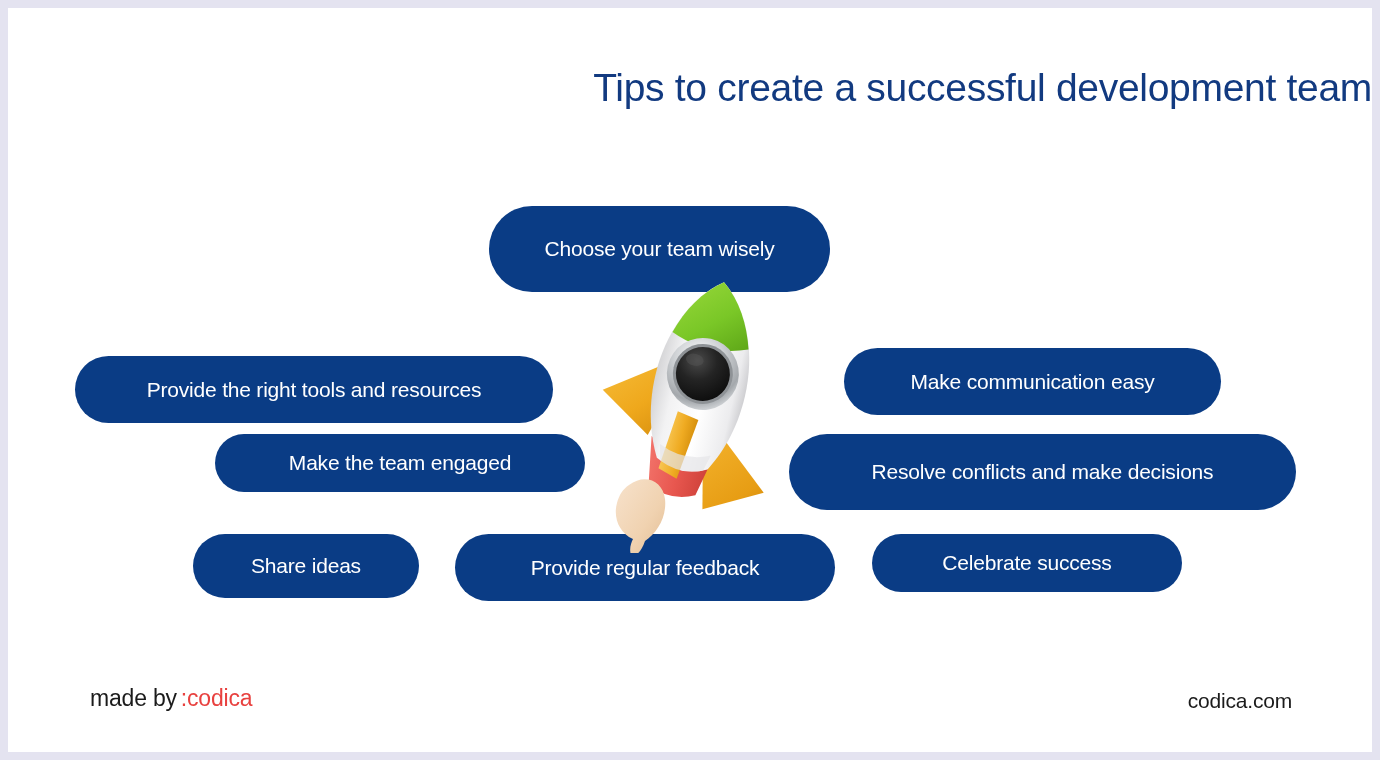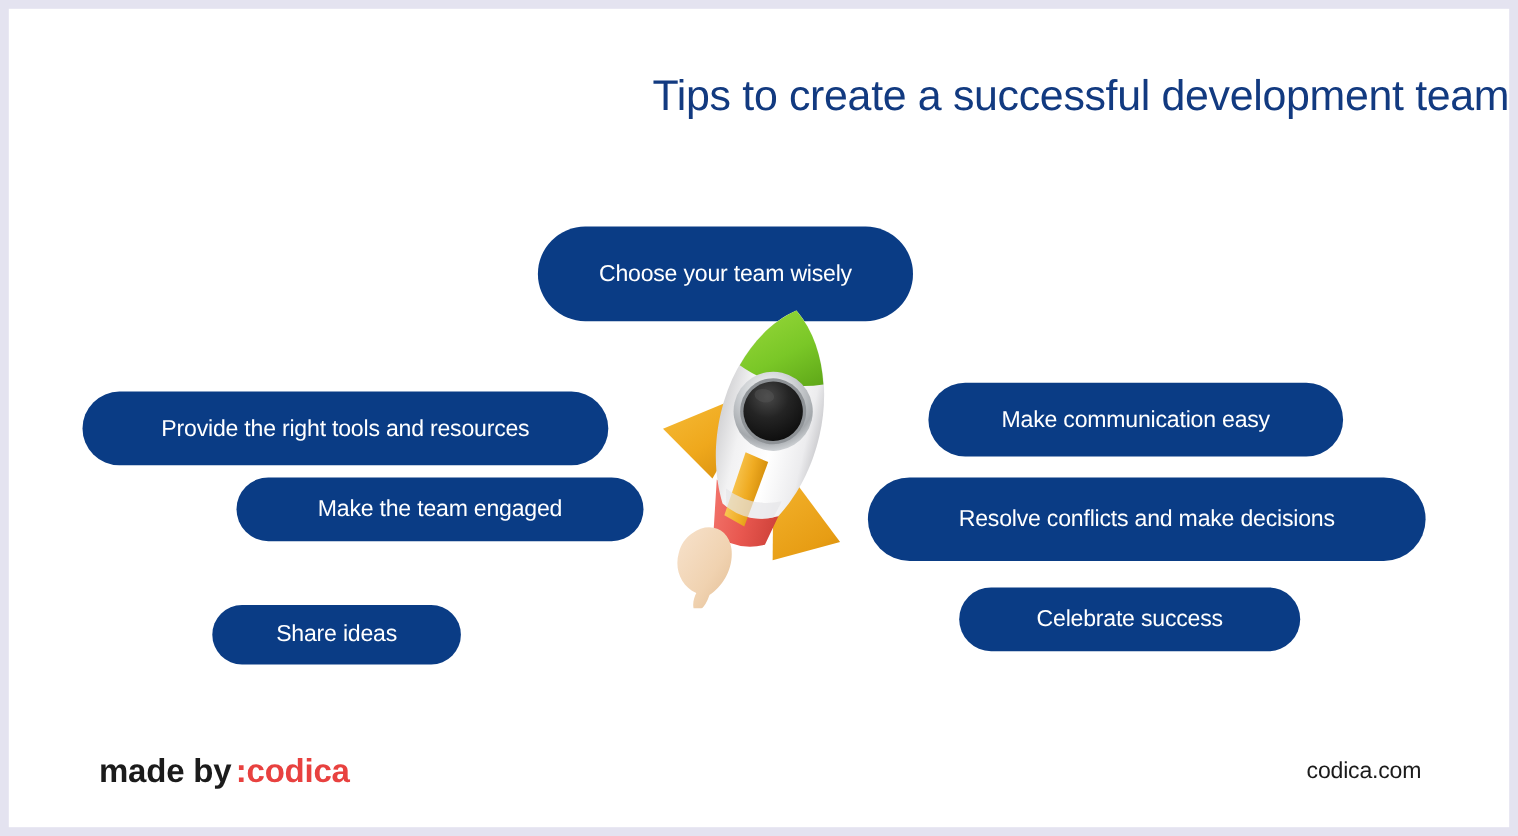--- a/index.html
+++ b/index.html
@@ -66,42 +66,42 @@
   .p1 { left: 67px;  top: 198px; width: 385px; height: 67px; }
   .p2 { left: 481px; top: 198px; width: 341px; height: 86px; }
   .p3 { left: 862px; top: 198px; width: 427px; height: 67px; }
   
   .p4 { left: 67px;  top: 312px; width: 478px; height: 67px; margin-top: 36px; }
   .p5 { left: 836px; top: 312px; width: 377px; height: 67px; margin-top: 28px; }
   
   .p6 { left: 207px; top: 426px; width: 370px; height: 58px; }
   .p7 { left: 781px; top: 426px; width: 507px; height: 76px; }
   
-  .p8  { left: 185px; top: 526px; width: 226px; height: 54px; margin-top: 16px; }
+  .p8  { left: 185px; top: 526px; width: 226px; height: 64px; }
   .p9  { left: 447px; top: 526px; width: 380px; height: 67px; }
   .p10 { left: 864px; top: 526px; width: 310px; height: 58px; }
 
   
   .rocket-wrap {
     position: absolute;
     left: 575px;
     top: 255px;
     width: 225px;
     height: 290px;
     pointer-events: none;
   }
   .rocket-wrap svg { display: block; width: 225px; height: 290px; }
 
   
   .footer-left {
     position: absolute;
     left: 82px;
     top: 677px;
-    font-size: 30px;
-    font-weight: bold;
+    font-size: 23px;
+    font-weight: normal;
     color: #1b1b1b;
     letter-spacing: -0.2px;
     white-space: nowrap;
   }
   .footer-left .brand {
     color: #e8413f;
     margin-left: 4px;
   }
   .footer-right {
     position: absolute;
@@ -136,20 +136,23 @@
 
     <div class="pill p6">
       <span>Make the team engaged</span>
     </div>
     <div class="pill p7">
       <span>Resolve conflicts and make decisions</span>
     </div>
 
     <div class="pill p8">
       <span>Share ideas</span>
+    </div>
+    <div class="pill p9">
+      <span>Provide regular feedback</span>
     </div>
     <div class="pill p10">
       <span>Celebrate success</span>
     </div>
   </div>
 
   <div class="rocket-wrap">
     <svg viewBox="0 0 225 290" xmlns="http://www.w3.org/2000/svg">
       <defs>
         <linearGradient id="bodyGrad" x1="0" y1="0" x2="1" y2="0">

